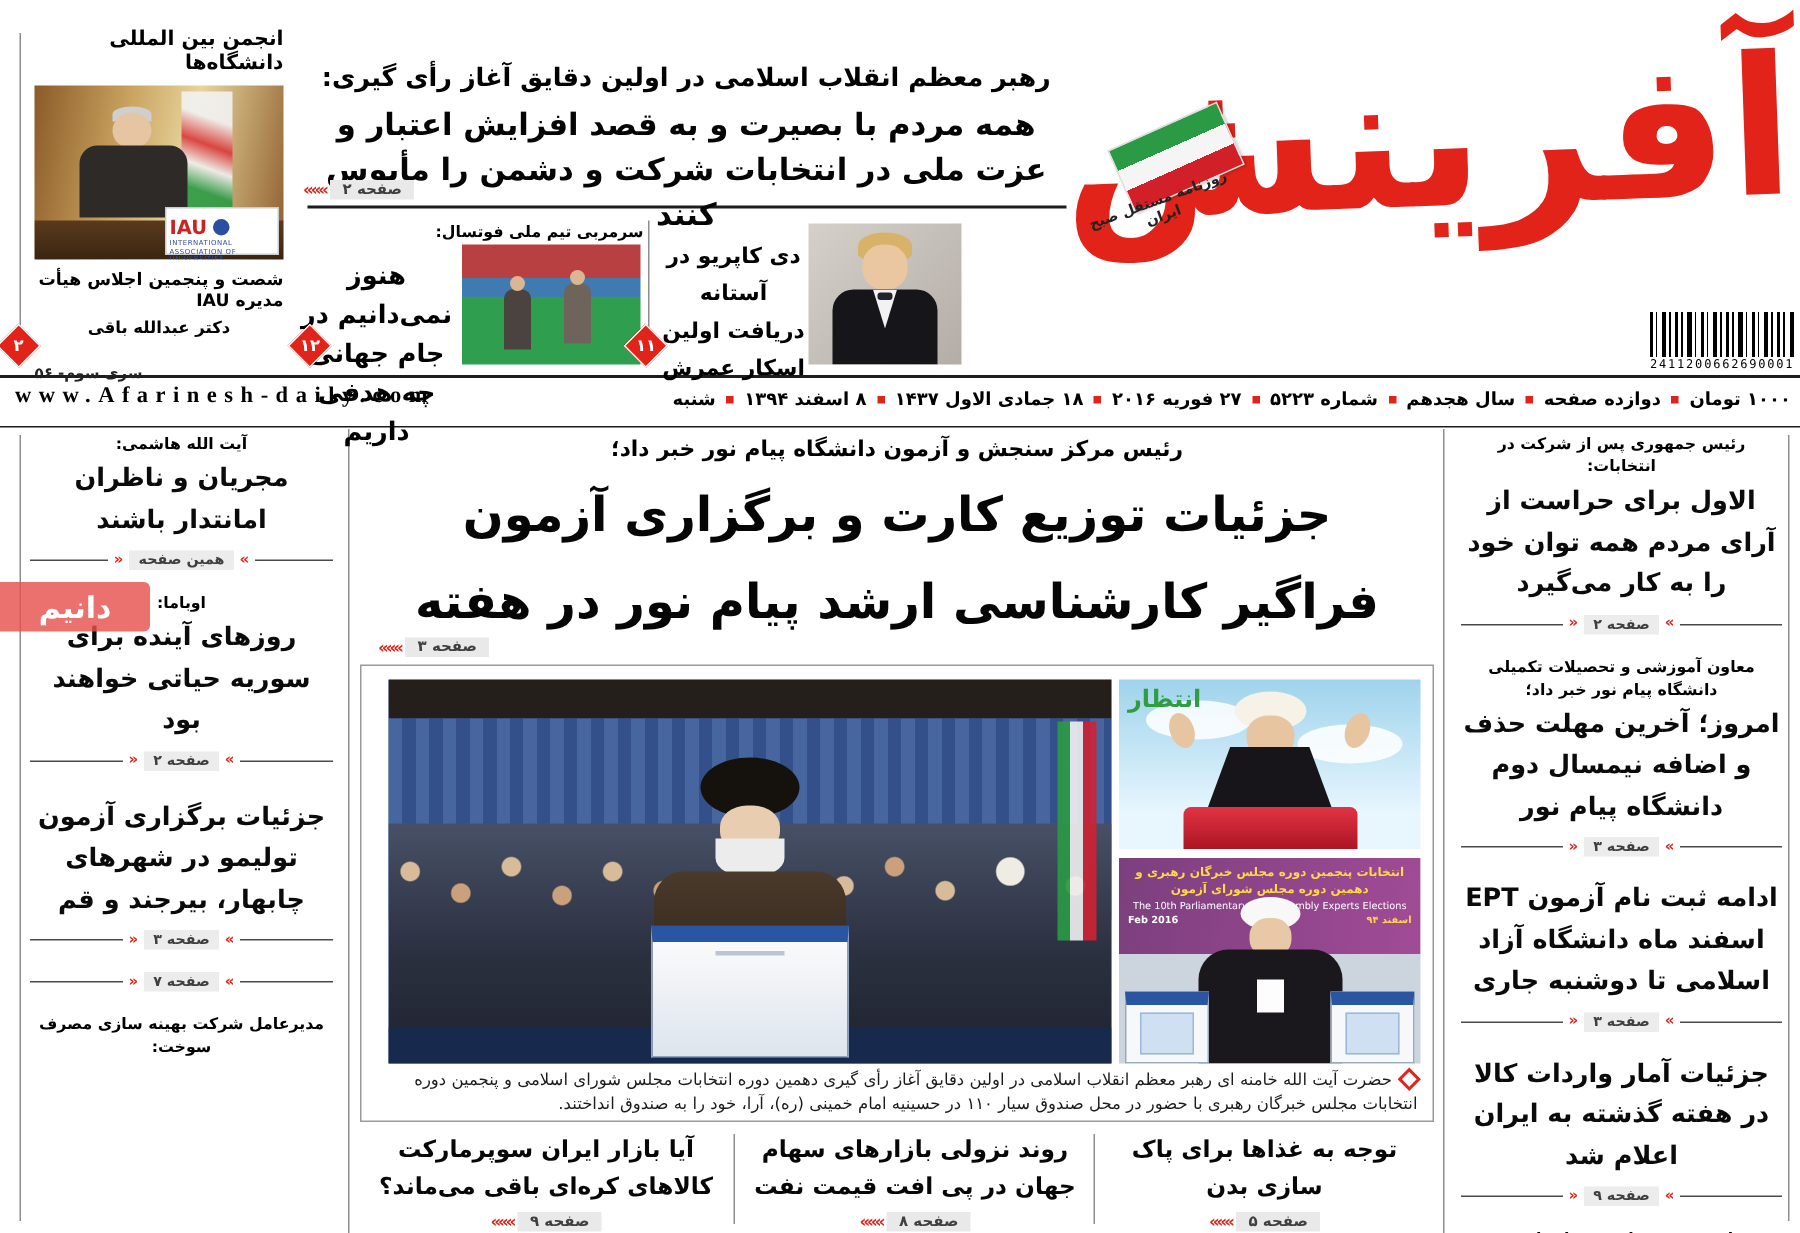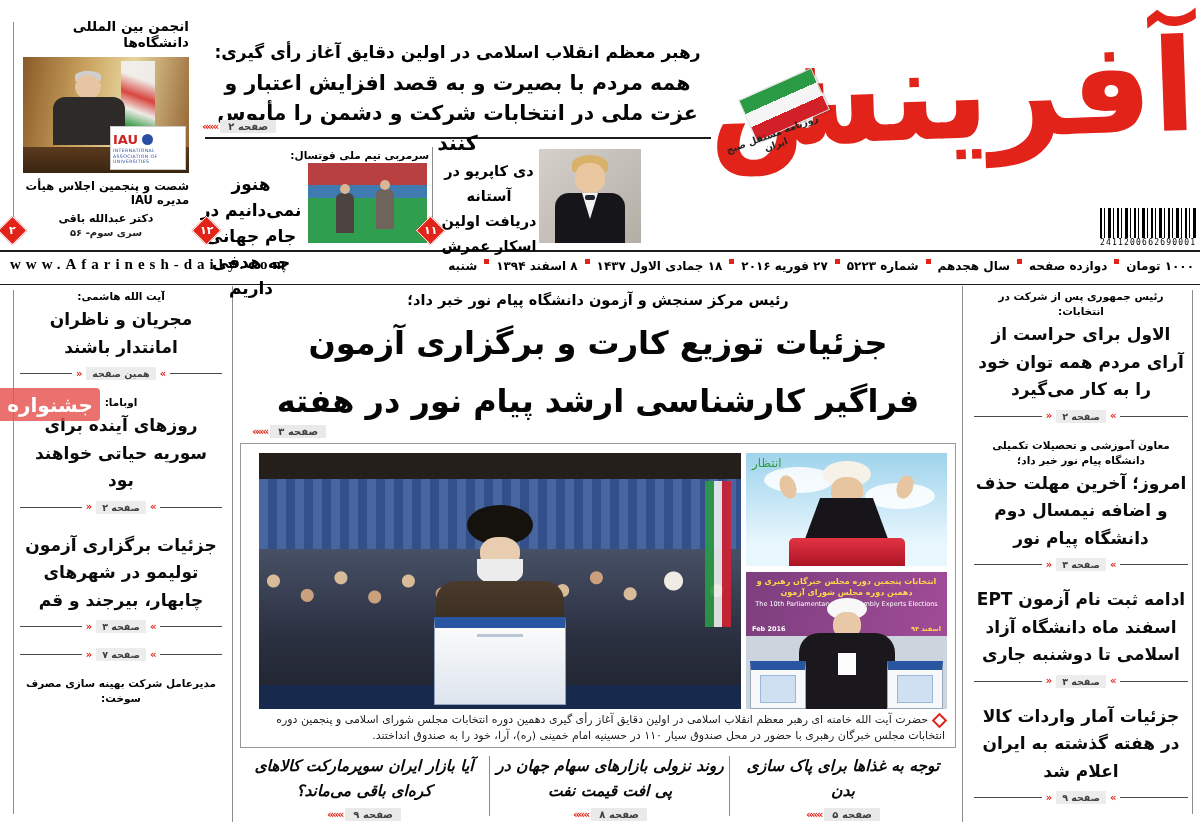--- a/index.html
+++ b/index.html
@@ -21,21 +21,21 @@
       font-size:9.5px;font-weight:bold;color:#222;text-align:center;direction:rtl;}
   .barcode{position:absolute;right:4px;bottom:0;width:96px;}
   .bars{height:30px;background:repeating-linear-gradient(90deg,#000 0 2px,#fff 2px 4px,#000 4px 5px,
        #fff 5px 8px,#000 8px 11px,#fff 11px 13px,#000 13px 14px,#fff 14px 17px);}
   .bnum{font-family:"DejaVu Sans Mono",monospace;font-size:8px;letter-spacing:1.2px;text-align:center;color:#000;}
 
   
   .website{position:absolute;left:10px;top:256px;font-family:"Liberation Serif",serif;
       font-weight:bold;font-size:15px;letter-spacing:5px;color:#000;}
   .dates{position:absolute;right:6px;top:259px;display:flex;flex-direction:row-reverse;
-      align-items:flex-start;gap:7px;direction:rtl;font-size:12px;font-weight:bold;color:#000;}
+      align-items:center;gap:7px;direction:rtl;font-size:12px;font-weight:bold;color:#000;}
   .sq{width:5px;height:5px;background:#e2231a;display:inline-block;}
 
   
   .diamond{position:absolute;width:21px;height:21px;background:#e2231a;transform:rotate(45deg);
       display:flex;align-items:center;justify-content:center;box-shadow:0 0 0 1px #fff inset;}
   .diamond b{transform:rotate(-45deg);color:#fff;font-size:11px;font-weight:bold;}
   .plink{display:flex;align-items:center;gap:4px;margin-top:6px;}
   .plink .ln{flex:1;height:1px;background:#4a4a4a;}
   .plink .ch{color:#e2231a;font-size:10px;font-weight:bold;line-height:1;}
   .plink .pt{font-size:9.5px;color:#3f3f3f;background:#ececec;padding:1px 6px;font-weight:bold;white-space:nowrap;}
@@ -47,28 +47,28 @@
   .iau{position:absolute;left:23px;top:18px;width:166px;}
   .iau-title{font-size:13.5px;font-weight:bold;text-align:right;color:#000;}
   .iau-photo{position:relative;width:166px;height:116px;margin-top:7px;overflow:hidden;
       background:linear-gradient(100deg,#8a5a28 0%,#caa35f 35%,#e7d49c 60%,#8f5f2e 100%);}
   .iau-flag{position:absolute;right:34px;top:4px;width:34px;height:80px;
       background:linear-gradient(200deg,#f2f2f2 25%,#d93838 45%,#f0f0f0 62%,#2a9a44 80%);opacity:.9;}
   .iau-head{position:absolute;left:52px;top:18px;width:26px;height:24px;border-radius:50%;background:#e6c5a2;}
   .iau-hair{position:absolute;left:52px;top:14px;width:26px;height:10px;border-radius:50% 50% 0 0;background:#cfcfcf;}
   .iau-body{position:absolute;left:30px;top:40px;width:72px;height:48px;border-radius:12px 12px 0 0;background:#2e2a28;}
   .iau-desk{position:absolute;left:0;bottom:0;width:100%;height:26px;background:linear-gradient(#5a3a1d,#3a2511);}
-  .iau-logobox{position:absolute;right:3px;bottom:3px;width:76px;height:44px;background:#fff;
+  .iau-logobox{position:absolute;right:3px;bottom:3px;width:76px;height:32px;background:#fff;
       border:1px solid #ccc;padding:2px;box-sizing:border-box;text-align:left;}
   .iau-acronym{font-size:13px;font-weight:bold;color:#c22;display:inline-block;line-height:14px;}
   .iau-circle{display:inline-block;width:11px;height:11px;border-radius:50%;background:#2b4fa0;vertical-align:middle;margin-left:4px;}
   .iau-full{font-size:4.6px;color:#2b4fa0;line-height:5.5px;letter-spacing:.4px;}
   .iau-cap1{font-size:11.5px;font-weight:bold;text-align:right;margin-top:6px;color:#000;}
   .iau-cap2{font-size:11px;font-weight:bold;text-align:center;margin-top:5px;color:#000;}
-  .iau-cap3{font-size:10px;font-weight:bold;text-align:center;margin-top:2px;color:#222;}
+  .iau-cap3{font-size:10px;font-weight:bold;text-align:left;margin-top:19px;color:#222;}
 
   
   .leader{position:absolute;left:200px;top:42px;width:515px;}
   .l-kicker{font-size:17px;font-weight:bold;text-align:center;color:#000;}
   .l-headline{font-size:20.5px;line-height:30px;font-weight:bold;text-align:center;margin-top:6px;color:#050505;}
   .l-link{position:absolute;left:2px;top:74px;}
 
   
   .futsal{position:absolute;left:197px;top:149px;width:232px;height:96px;}
   .f-kicker{font-size:10.5px;font-weight:bold;text-align:right;color:#000;}
@@ -129,53 +129,53 @@
   .pm-face{width:40px;height:32px;background:#e8cdb0;border-radius:45%;margin:-8px auto 0;}
   .pm-beard{width:46px;height:26px;background:#ececec;border-radius:0 0 50% 50%;margin:-10px auto 0;}
   .pm-robe{width:128px;height:110px;background:linear-gradient(#4a3a2c,#221910);border-radius:20px 20px 0 0;margin:-4px auto 0;}
   .pm-table{position:absolute;left:0;bottom:0;width:100%;height:24px;background:#18294e;z-index:5;}
   .pm-box{position:absolute;left:50%;bottom:4px;transform:translateX(-50%);width:132px;height:88px;z-index:6;
       background:linear-gradient(#fafafa,#dde5ee);border:1px solid #8fa3bd;border-top:11px solid #2a55a0;box-sizing:border-box;}
   .pm-slot{width:46px;height:3px;background:#9db;margin:6px auto 0;background:#b9c6d6;}
   .photo-raf{position:absolute;right:8px;top:9px;width:201px;height:113px;overflow:hidden;
       background:linear-gradient(180deg,#9fd3ec 0%,#e8f7fe 80%);}
   .raf-cloud{position:absolute;width:70px;height:26px;border-radius:50%;background:#fff;opacity:.85;}
-  .raf-text{position:absolute;left:6px;top:3px;font-size:12px;font-weight:normal;color:#2f9e41;}
+  .raf-text{position:absolute;left:6px;top:3px;font-size:16px;font-weight:bold;color:#2f9e41;}
   .raf-turban{position:absolute;left:50%;top:8px;transform:translateX(-50%);width:48px;height:26px;border-radius:50%;background:#f6f2e8;}
   .raf-face{position:absolute;left:50%;top:24px;transform:translateX(-50%);width:32px;height:28px;border-radius:45%;background:#e6c5a0;}
   .raf-robe{position:absolute;left:50%;bottom:16px;transform:translateX(-50%);width:120px;height:52px;background:#17141a;
       clip-path:polygon(12% 100%,28% 0,72% 0,88% 100%);}
   .raf-hand{position:absolute;width:16px;height:24px;border-radius:50%;background:#e6c5a0;}
   .raf-box{position:absolute;left:50%;bottom:0;transform:translateX(-50%);width:116px;height:28px;
       background:linear-gradient(#e23344,#ad1424);border-radius:5px 5px 0 0;}
   .photo-rouh{position:absolute;right:8px;top:128px;width:201px;height:137px;overflow:hidden;background:#ccd5dd;}
   .rh-banner{position:absolute;left:0;top:0;width:100%;height:64px;z-index:1;
       background:linear-gradient(100deg,#7c3f7e 0%,#a14b96 100%);padding:4px 6px;box-sizing:border-box;}
   .rh-fa{font-size:8px;line-height:11px;font-weight:bold;color:#ffd84a;text-align:center;direction:rtl;}
   .rh-en{font-size:6.5px;line-height:9px;color:#fff;text-align:center;margin-top:2px;}
-  .rh-daterow{display:flex;justify-content:space-between;margin-top:16px;align-items:flex-end;}
+  .rh-daterow{display:flex;justify-content:space-between;margin-top:0;align-items:flex-end;}
   .rh-den{font-size:6.5px;color:#fff;font-weight:bold;}
   .rh-dfa{font-size:6.5px;color:#ffd84a;font-weight:bold;direction:rtl;}
   .rh-turban{position:absolute;left:50%;top:26px;transform:translateX(-50%);width:40px;height:22px;border-radius:50%;background:#f8f8f8;z-index:2;}
   .rh-face{position:absolute;left:50%;top:40px;transform:translateX(-50%);width:28px;height:26px;border-radius:45%;background:#e8c8a6;z-index:2;}
   .rh-robe{position:absolute;left:50%;bottom:0;transform:translateX(-50%);width:96px;height:76px;background:#1a171d;
       border-radius:20px 20px 0 0;z-index:2;}
   .rh-paper{position:absolute;left:50%;bottom:34px;transform:translateX(-50%);width:18px;height:22px;background:#fdfdfd;z-index:3;}
   .rh-box{position:absolute;bottom:0;width:56px;height:48px;background:#f6f8fa;border:1px solid #9ab;
       border-top:9px solid #2a55a0;box-sizing:border-box;z-index:2;}
   .rh-orn{width:34px;height:26px;margin:5px auto 0;background:#cfe0f2;border:1px solid #9cb8d8;}
   .fig-caption{position:absolute;left:10px;right:10px;bottom:4px;font-size:11px;line-height:15.5px;
       color:#1b1b1b;text-align:right;direction:rtl;}
   .cap-diamond{display:inline-block;width:7px;height:7px;border:2px solid #e2231a;transform:rotate(45deg);
       margin-left:6px;vertical-align:middle;}
 
   
   .teasers{position:absolute;left:0;top:466px;width:716px;height:66px;}
   .teaser{position:absolute;top:0;}
-  .t-headline{font-size:15.5px;line-height:25px;font-weight:bold;text-align:center;color:#070707;direction:rtl;font-style:italic;}
+  .t-headline{font-size:15.5px;line-height:25px;font-weight:bold;text-align:center;color:#070707;direction:rtl;}
 
   
   .watermark{position:absolute;left:0;top:388px;width:100px;height:33px;background:rgba(229,82,78,.82);
       border-radius:0 4px 4px 0;display:flex;align-items:center;justify-content:center;z-index:9;}
   .watermark b{color:#fff;font-size:20px;font-weight:bold;direction:rtl;letter-spacing:-1px;}
 </style>
 </head>
 <body>
 
 <div class="page">
@@ -460,16 +460,16 @@
         <div class="t-headline">آیا بازار ایران سوپرمارکت کالاهای کره‌ای باقی می‌ماند؟</div>
         <div class="plink2">
             <span class="ch">«««</span>
             <span class="pt">صفحه ۹</span>
           </div>
       </div>
     </div>
   </main>
 
   <div class="watermark">
-      <b>جشنواره</b>
+      <b>دانیم</b>
     </div>
 
 </div>
 
 </body></html>

